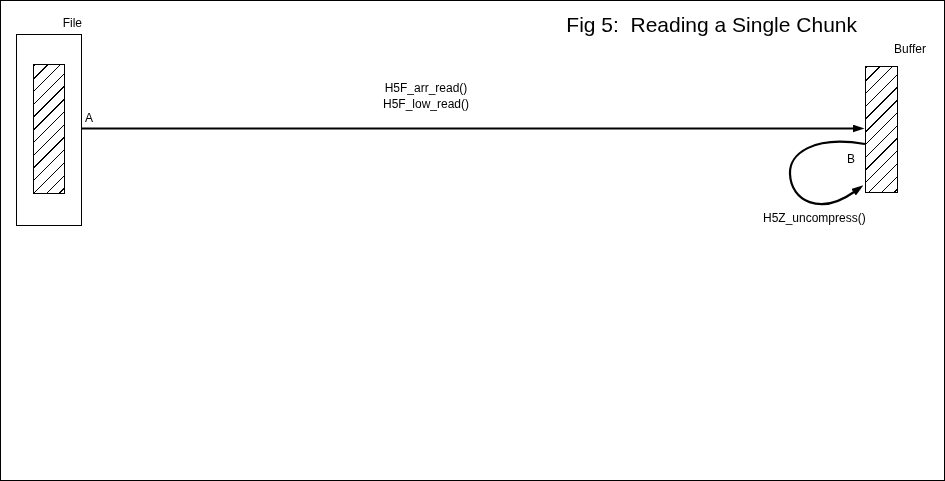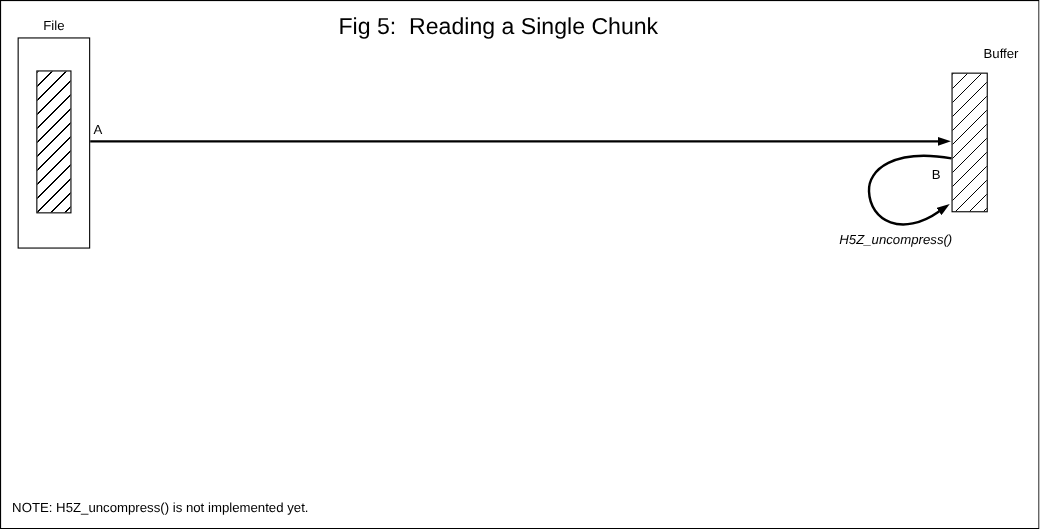--- a/index.html
+++ b/index.html
@@ -16,36 +16,35 @@
     box-sizing: border-box;
     overflow: hidden;
     font-family: "Liberation Sans", sans-serif;
     color: #000000;
   }
   .abs { position: absolute; }
   .title {
     left: 0;
     top: 11px;
     width: 856px;
-    text-align: center;
+    text-align: right;
     font-size: 21px;
     line-height: 25px;
     white-space: pre;
-    padding-left: 24px;
   }
   .small {
     font-size: 12px;
     line-height: 14px;
     white-space: pre;
   }
   .file-label {
     left: 15px;
     top: 15px;
     width: 66px;
-    text-align: center;
+    text-align: right;
   }
   .file-box {
     left: 15px;
     top: 33px;
     width: 66px;
     height: 192px;
     border: 1px solid #000000;
     box-sizing: border-box;
     background: #ffffff;
   }
@@ -87,21 +86,21 @@
     left: 125px;
     top: 79px;
     width: 600px;
     text-align: center;
     font-size: 12px;
   }
   .call-stack div {
     line-height: 16px;
     white-space: pre;
   }
-  .loop-label { left: 762px; top: 210px; font-style: italic; }
+  .loop-label { left: 762px; top: 210px; }
   .note { left: 10px; top: 453px; }
   .arrows {
     position: absolute;
     left: 0;
     top: 0;
     pointer-events: none;
   }
 </style>
 </head>
 <body>
@@ -115,25 +114,26 @@
     <div class="file-hatch hatch"></div>
   </div>
 
   <div class="abs small buffer-label">Buffer</div>
   <div class="abs buffer-box hatch"></div>
 
   <div class="abs small a-label">A</div>
   <div class="abs small b-label">B</div>
 
   <div class="abs call-stack">
+      <div>H5F_arr_read()</div>
+      <div>H5F_low_read()</div>
     </div>
 
   <div class="abs small loop-label">H5Z_uncompress()</div>
 
-  <div class="abs small note">NOTE: H5Z_uncompress() is not implemented yet.</div>
 
   <svg class="arrows" width="945" height="481" viewBox="0 0 945 481">
     <defs>
       <marker id="arrowhead" viewBox="0 0 12 8" refX="0.5" refY="4" markerWidth="12" markerHeight="8" orient="auto" markerUnits="userSpaceOnUse">
         <path d="M0,0 L12,4 L0,8 Z" fill="#000000"></path>
       </marker>
     </defs>
     <line x1="81" y1="127.5" x2="852" y2="127.5" stroke="#000000" stroke-width="2.2" marker-end="url(#arrowhead)"></line>
     <path d="M 864 143 C 812 134, 788 153, 789 173 C 790 200, 819 215, 853 191" fill="none" stroke="#000000" stroke-width="2.2" marker-end="url(#arrowhead)"></path>
   </svg>

